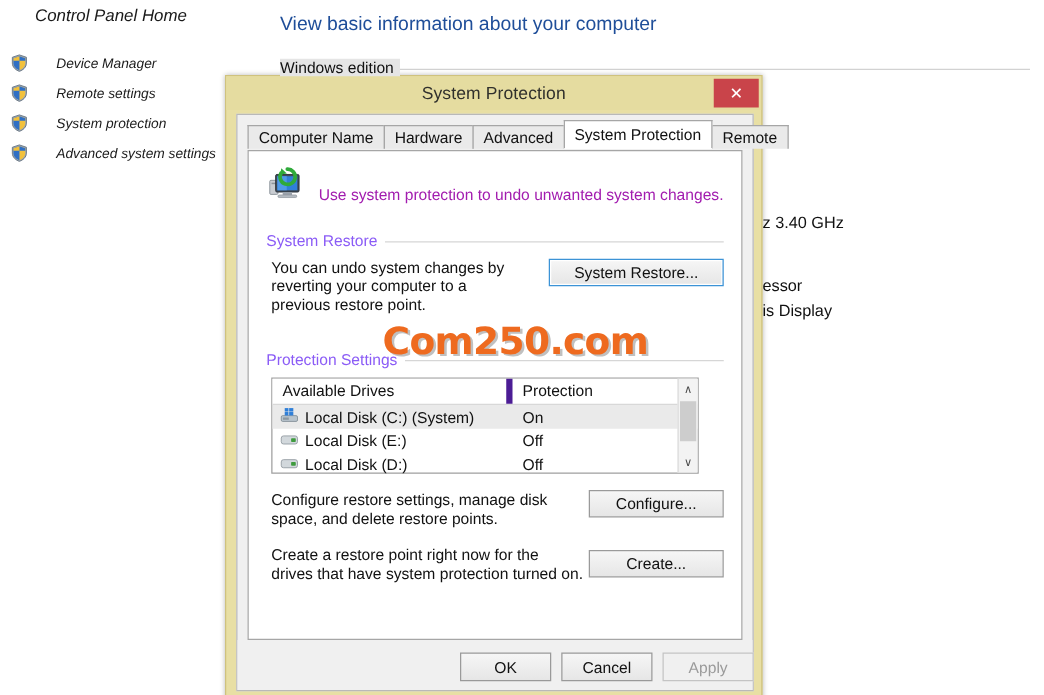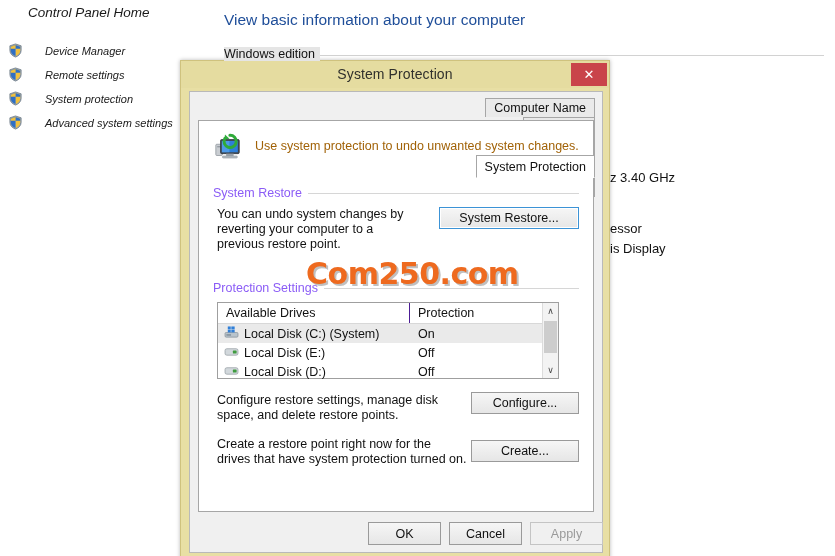--- a/index.html
+++ b/index.html
@@ -72,21 +72,21 @@
     position: absolute; left: 8px; top: 30px;
     width: 414px; height: 462px;
     background: #f0f0f0;
     border: 1px solid #b9b9b9;
     box-sizing: border-box;
   }
 
   
   .tabstrip {
     position: absolute; left: 8px; top: 6px; right: 8px; height: 21px;
-    display: flex; align-items: flex-end; flex-direction: column;
+    display: flex; align-items: flex-end;
   }
   .tab {
     height: 19px; line-height: 19px;
     padding: 0 8px;
     font-size: 12.5px; color: #111;
     background: #eaeaea;
     border: 1px solid #a6a6a6;
     border-bottom: none;
     margin-right: -1px;
     box-sizing: border-box;
@@ -103,21 +103,21 @@
     position: absolute; left: 8px; top: 28px; right: 8px; bottom: 40px;
     background: #ffffff;
     border: 1px solid #a6a6a6;
     box-sizing: border-box;
   }
 
   .intro {
     position: absolute; left: 14px; top: 12px;
     display: flex; align-items: flex-start; gap: 12px;
   }
-  .intro-text { font-size: 12.5px; color: #a16207; padding-top: 6px; white-space: nowrap; }
+  .intro-text { font-size: 12.5px; color: #a21caf; padding-top: 6px; white-space: nowrap; margin-top: 10px; }
 
   
   .grp-label {
     position: absolute; font-size: 12.5px; color: #8b5cf6;
     background: #fff; padding-right: 6px; z-index: 2; white-space: nowrap;
   }
   .grp-rule { position: absolute; height: 1px; background: #d6d6d6; }
 
   .para { position: absolute; font-size: 12.5px; color: #111; line-height: 15px; }
 
@@ -137,21 +137,21 @@
   .lv {
     position: absolute; background: #fff;
     border: 1px solid #9f9f9f; box-sizing: border-box;
   }
   .lv-head {
     display: flex; height: 20px; align-items: center;
     border-bottom: 1px solid #d8d8d8;
     font-size: 12.5px; color: #111;
     background: #fff;
   }
-  .lv-head .c1 { width: 192px; padding-left: 8px; box-sizing: border-box; border-right: 1px solid #4c1d95; height: 20px; line-height: 20px;}
+  .lv-head .c1 { width: 192px; padding-left: 8px; box-sizing: border-box; border-right: 5px solid #4c1d95; height: 20px; line-height: 20px;}
   .lv-head .c2 { flex: 1; padding-left: 8px; height: 20px; line-height: 20px; }
   .lv-row {
     display: flex; height: 19px; align-items: center;
     font-size: 12.5px; color: #111;
   }
   .lv-row.sel { background: #eaeaea; }
   .lv-row .c1 { width: 192px; padding-left: 6px; box-sizing: border-box; display: flex; align-items: center; gap: 5px; }
   .lv-row .c2 { flex: 1; padding-left: 8px; }
   .lv-scroll {
     position: absolute; right: 0; top: 0; bottom: 0; width: 16px;

